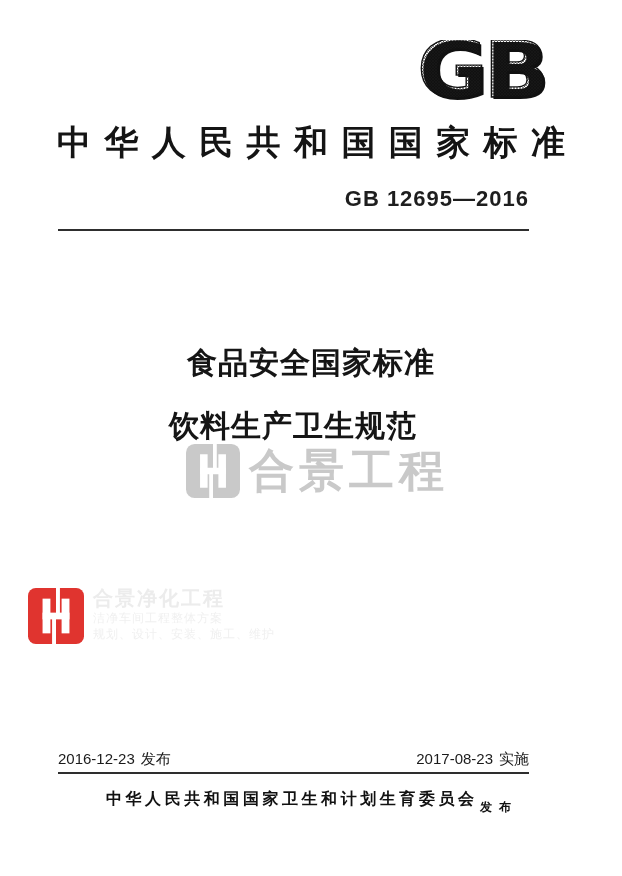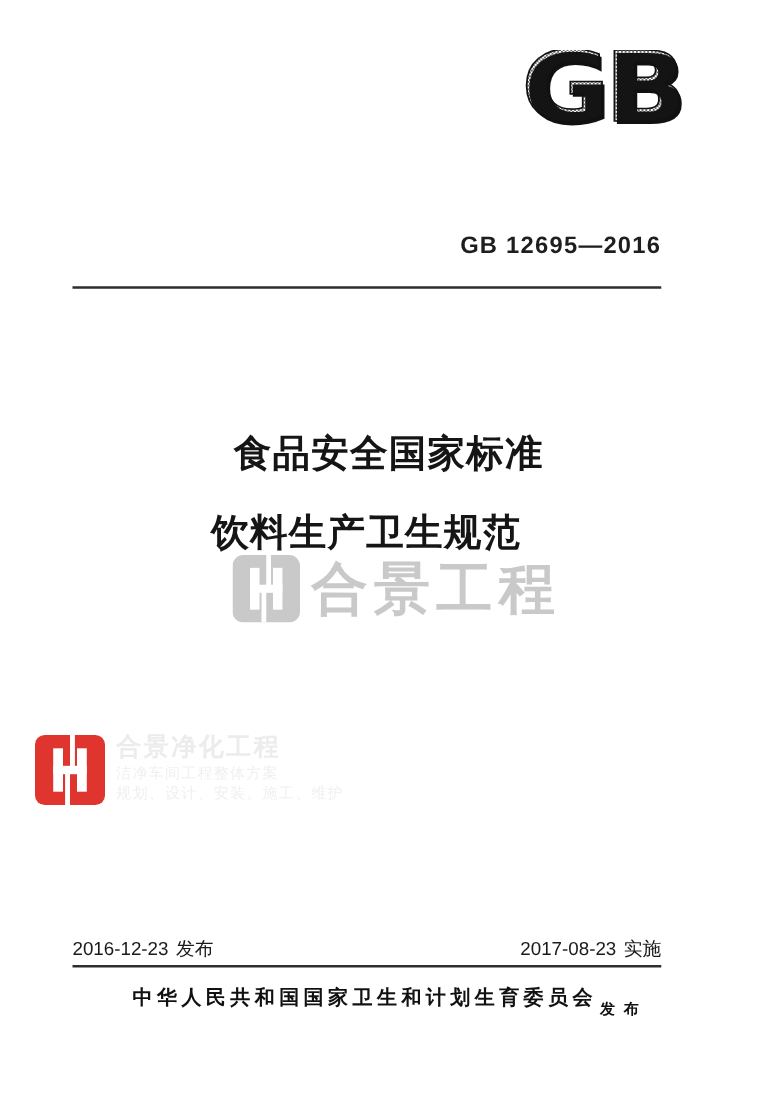--- a/index.html
+++ b/index.html
@@ -11,21 +11,21 @@
   .gb-logo{position:absolute;left:412px;top:40px;width:135px;height:68px;}
   
   .header-title{
     position:absolute;left:57px;top:124px;width:508px;
     font-family:"Liberation Serif",serif;font-weight:bold;font-size:34px;line-height:38px;
     color:#141414;text-align:justify;text-align-last:justify;white-space:nowrap;
   }
   
   .std-num{
     position:absolute;top:186px;right:57px;
-    font-size:19px;font-weight:bold;letter-spacing:1px;color:#1e1e1e;
+    font-size:22px;font-weight:bold;letter-spacing:1px;color:#1e1e1e;
   }
   
   .rule{position:absolute;left:58px;right:57px;height:2px;background:#2e2e2e;}
   .rule-top{top:229px;}
   .rule-bottom{top:772px;}
   
   .doc-title{
     position:absolute;left:0;right:0;text-align:center;
     font-size:30px;font-weight:600;letter-spacing:1px;color:#151515;
   }
@@ -66,20 +66,21 @@
   <svg class="gb-logo" viewBox="0 0 135 68" aria-hidden="true">
     <defs>
       <pattern id="gbhatch" width="3" height="3" patternUnits="userSpaceOnUse">
         <path d="M0 0L3 3M3 0L0 3" stroke="#1a1a1a" stroke-width="0.5" fill="none"></path>
       </pattern>
     </defs>
     <text x="71" y="59" text-anchor="middle" font-size="78" font-weight="bold" font-family="'DejaVu Sans',sans-serif" letter-spacing="-4" fill="#111" textLength="128" lengthAdjust="spacingAndGlyphs">GB</text>
     <text x="69" y="57" text-anchor="middle" font-size="78" font-weight="bold" font-family="'DejaVu Sans',sans-serif" letter-spacing="-4" fill="url(#gbhatch)" stroke="#111" stroke-width="1.3" textLength="128" lengthAdjust="spacingAndGlyphs">GB</text>
   </svg>
 
+  <div class="header-title">中华人民共和国国家标准</div>
   <div class="std-num">GB 12695—2016</div>
   <div class="rule rule-top"></div>
 
   <div class="doc-title doc-title-1">食品安全国家标准</div>
   <div class="doc-title doc-title-2">饮料生产卫生规范</div>
 
   <div class="center-watermark">
     <svg viewBox="0 0 100 100" aria-hidden="true">
       <rect x="0" y="0" width="100" height="100" rx="16" fill="#c9c9c9"></rect>
       <rect x="26" y="19" width="14" height="62" fill="#ffffff"></rect>

